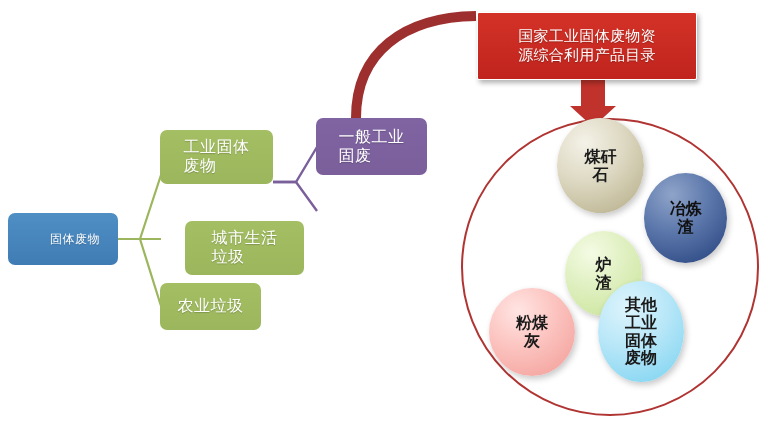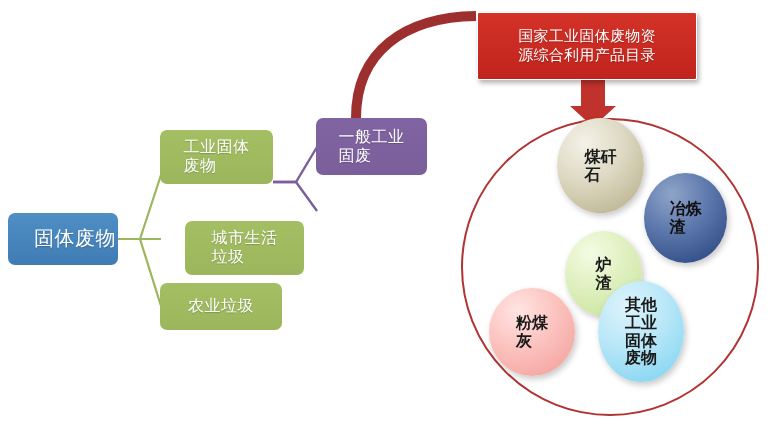--- a/index.html
+++ b/index.html
@@ -23,21 +23,21 @@
     text-align:left;
     border-radius:7px;
     color:#ffffff;
     line-height:1.18;
     letter-spacing:.5px;
     white-space:pre-line;
     text-shadow:0 1px 1px rgba(0,0,0,.20);
   }
   .node.blue{
     background:linear-gradient(to bottom,#4f8fc4,#3f7cb4);
-    font-size:20px;
+    font-size:12px;
     padding-left:24px;
   }
   .node.green{
     background:linear-gradient(to bottom,#a4be63,#9bb65c);
     font-size:16px;
   }
   .node.purple{
     background:linear-gradient(to bottom,#8064a2,#7a5f9b);
     font-size:16px;
   }
@@ -68,21 +68,21 @@
     border:2px solid #b03432;
     border-radius:50%;
     background:transparent;
   }
 
   
   .sphere{
     position:absolute;
     border-radius:50%;
     display:flex;align-items:center;justify-content:center;
-    text-align:left;
+    text-align:center;
     color:#1a1a1a;
     font-size:16px;
     line-height:1.12;
     white-space:pre-line;
     font-family:"DejaVu Serif","Liberation Serif",serif;
     font-weight:600;
     box-shadow:2px 3px 6px rgba(0,0,0,.22);
   }
   .sph-gangue{
     background:radial-gradient(circle at 32% 26%, #f4f2e8 0%, #ded9c3 42%, #c3bc9c 78%, #b3ab8c 100%);
@@ -134,21 +134,21 @@
   </div>
 
   <div class="node green" style="left:160px;top:130px;width:113px;height:54px;">
     <span>工业固体
 废物</span>
   </div>
   <div class="node green" style="left:160px;top:221px;width:119px;height:54px;margin-left:25px;">
     <span>城市生活
 垃圾</span>
   </div>
-  <div class="node green" style="left:160px;top:283px;width:122px;height:47px;">
+  <div class="node green" style="left:160px;top:283px;width:101px;height:47px;">
     <span>农业垃圾</span>
   </div>
 
   <div class="node purple" style="left:316px;top:118px;width:111px;height:57px;">
     <span>一般工业
 固废</span>
   </div>
 
   <div class="banner" style="left:477px;top:12px;width:220px;height:68px;">
     <span>国家工业固体废物资

